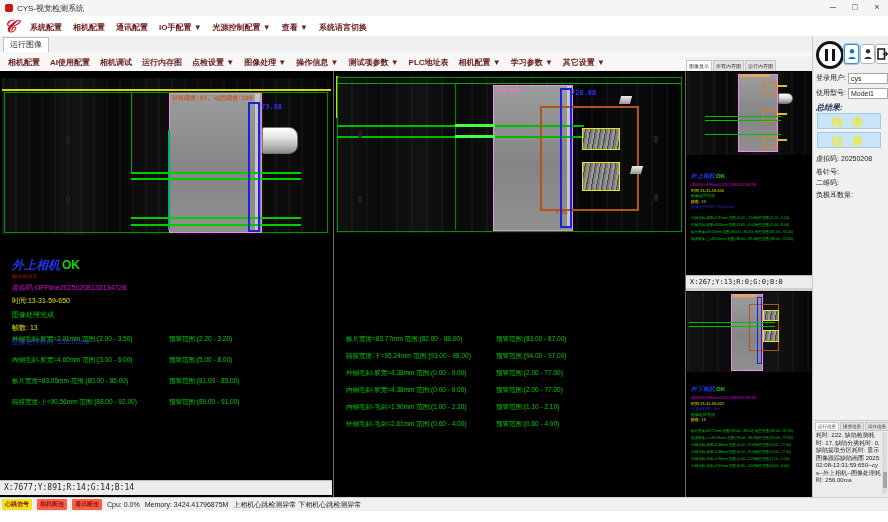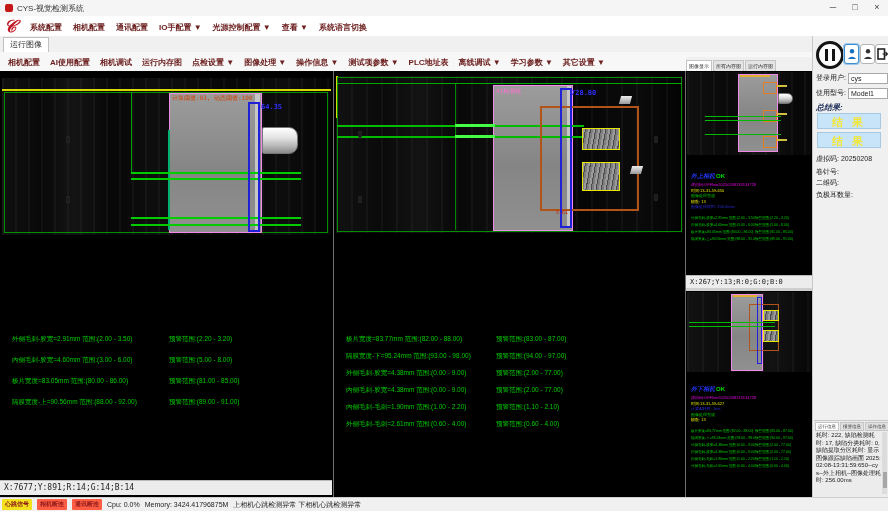--- a/index.html
+++ b/index.html
@@ -125,21 +125,21 @@
     <div class="toolbar-items">
       <span>相机配置</span>
       <span>AI使用配置</span>
       <span>相机调试</span>
       <span>运行内存图</span>
       <span>点检设置 ▼</span>
       <span>图像处理 ▼</span>
       <span>操作信息 ▼</span>
       <span>测试项参数 ▼</span>
       <span>PLC地址表</span>
-      <span>离线调试 ▼</span>
+      <span>相机配置 ▼</span>
       <span>学习参数 ▼</span>
       <span>其它设置 ▼</span>
     </div>
   </div>
 
   <div class="smalltabs">
     <span class="stab active">图像显示</span>
     <span class="stab">所有内存图</span>
     <span class="stab">运行内存图</span>
   </div>
@@ -154,26 +154,35 @@
       <div class="ov" style="left:129px;top:14px;width:1px;height:82px;background:#00a000"></div>
       <div class="film" style="left:167px;top:15px;width:91px;height:138px"></div>
       <div class="ov" style="left:253px;top:16px;width:5px;height:136px;background:#c6c6c6"></div>
       <div class="ovtext" style="left:170px;top:16px;font-size:6px;color:#d04000">计算阈值:93, 动态阈值:100</div>
       <div class="ov" style="left:166px;top:52px;width:2px;height:100px;background:#00b070"></div>
       <div class="ov" style="left:129px;top:94px;width:170px;height:2px;background:#00cc00"></div>
       <div class="ov" style="left:129px;top:100px;width:170px;height:2px;background:#00cc00"></div>
       <div class="ov" style="left:129px;top:139px;width:170px;height:2px;background:#00cc00"></div>
       <div class="ov" style="left:129px;top:146px;width:170px;height:2px;background:#00cc00"></div>
       <div class="ov" style="left:246px;top:24px;width:8px;height:126px;border:2px solid #2020d8"></div>
-      <div class="ovtext" style="left:259px;top:25px;font-size:7px;color:#3030ff;font-weight:bold">64.35</div>
+      <div class="ovtext" style="left:259px;top:25px;font-size:7px;color:#3030ff;font-weight:bold">73.88</div>
       <div class="connector" style="left:260px;top:49px;width:34px;height:25px"></div>
       <div class="screw" style="left:64px;top:58px"></div>
       <div class="screw" style="left:64px;top:118px"></div>
     </div>
 
+    <div class="result" style="left:12px;top:186px">
+      <div class="r-cam"><span>外上相机</span><span class="r-ok">OK</span></div>
+      <div class="rl c-red">输出成功:1</div>
+      <div class="rl c-mag">虚拟码:OFFline20250208133134728</div>
+      <div class="rl c-yel">时间:13-31-59-650</div>
+      <div class="rl c-grn">图像处理完成</div>
+      <div class="rl c-yel">帧数: 13</div>
+      <div class="rl c-blu">图像处理耗时: 256.00ms</div>
+    </div>
 
     <div class="meas meas-l" style="left:12px;top:264px">
       <div class="mrow"><span class="mtext">外侧毛刺-胶宽=2.91mm 范围:(2.00 - 3.50)</span><span class="mwarn">预警范围:(2.20 - 3.20)</span></div>
       <div class="mrow"><span class="mtext">内侧毛刺-胶宽=4.60mm 范围:(3.00 - 6.00)</span><span class="mwarn">预警范围:(5.00 - 8.00)</span></div>
       <div class="mrow"><span class="mtext">极片宽度=83.05mm 范围:(80.00 - 86.00)</span><span class="mwarn">预警范围:(81.00 - 85.00)</span></div>
       <div class="mrow"><span class="mtext">隔膜宽度-上=90.56mm 范围:(88.00 - 92.00)</span><span class="mwarn">预警范围:(89.00 - 91.00)</span></div>
     </div>
 
     <div class="coordbar" style="left:0;top:409px;width:332px">X:7677;Y:891;R:14;G:14;B:14</div>
 

